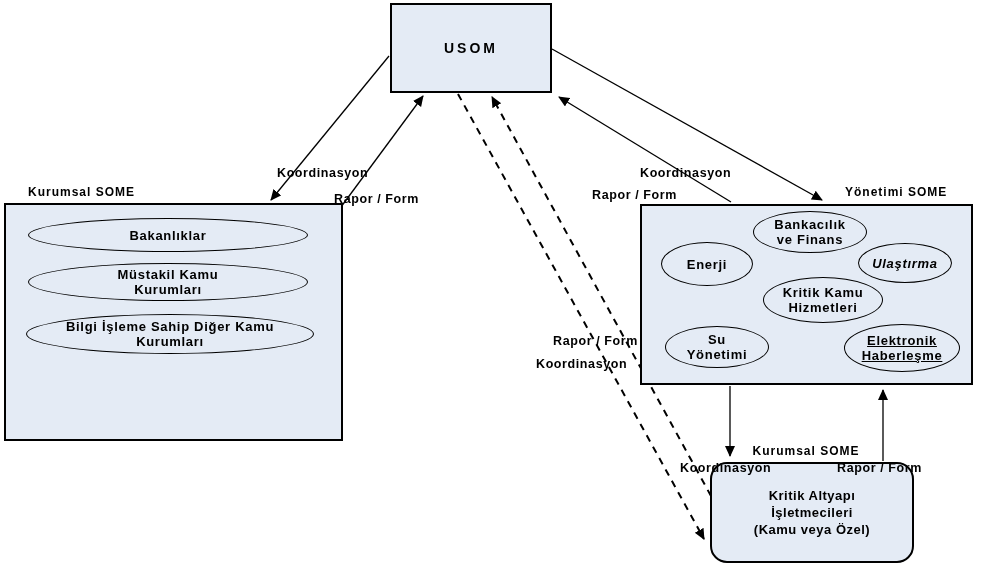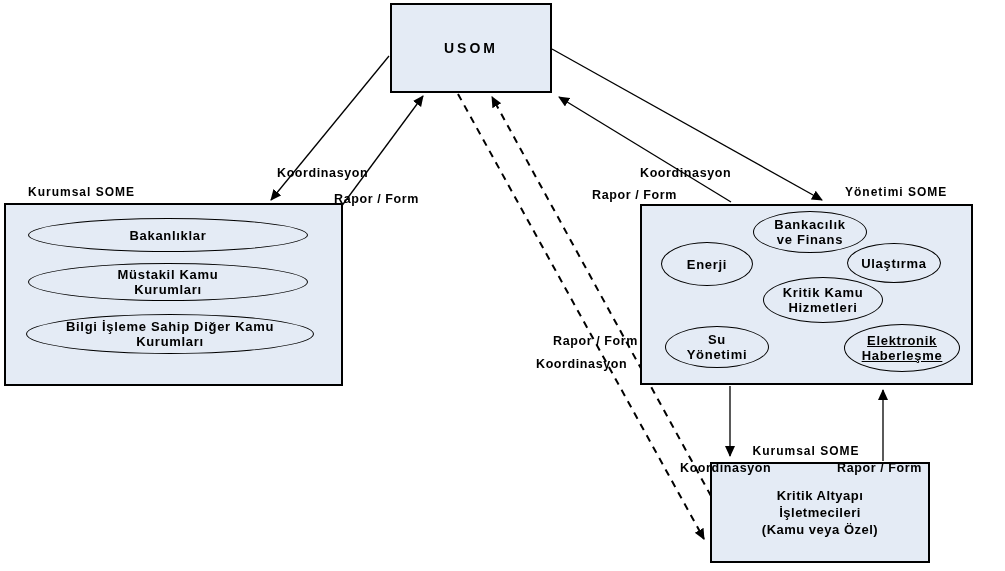--- a/index.html
+++ b/index.html
@@ -17,27 +17,27 @@
     position:absolute;
     background:#e4ebf5;
     border:2px solid #000;
     box-sizing:border-box;
   }
   .usom {
     left:390px; top:3px; width:162px; height:90px;
     display:flex; align-items:center; justify-content:center;
     font-weight:bold; font-size:14px; letter-spacing:3px;
   }
-  .box-left  { left:4px;   top:203px; width:339px; height:183px; }
+  .box-left  { left:4px;   top:203px; width:339px; height:238px; }
   .box-right { left:640px; top:204px; width:333px; height:181px; }
   .box-bottom {
-    left:710px; top:462px; width:220px; height:101px;
+    left:710px; top:462px; width:204px; height:101px;
     display:flex; align-items:center; justify-content:center;
     text-align:center; font-weight:bold; font-size:13px;
-    line-height:17px; letter-spacing:0.5px; white-space:pre-line;
+    line-height:17px; letter-spacing:0.5px; white-space:pre-line;border-radius:17px;
   }
 
   .group-label {
     position:absolute;
     font-weight:bold; font-size:12px; letter-spacing:1px;
     white-space:nowrap;
   }
   .label-left   { left:28px;  top:185px; }
   .label-right  { left:845px; top:185px; }
   .label-bottom { left:710px; top:444px; width:192px; text-align:center; }
@@ -53,21 +53,21 @@
     letter-spacing:0.7px; white-space:pre-line;
     box-sizing:border-box;
   }
   
   .e1 { left:22px; top:13px;  width:280px; height:34px; }
   .e2 { left:22px; top:58px;  width:280px; height:38px; }
   .e3 { left:20px; top:109px; width:288px; height:40px; }
   
   .s1 { left:111px; top:5px;   width:114px; height:42px; }
   .s2 { left:19px;  top:36px;  width:92px;  height:44px;text-align:right; }
-  .s3 { left:205px; top:37px;  width:94px;  height:40px; }
+  .s3 { left:216px; top:37px;  width:94px;  height:40px;font-style:italic; }
   .s4 { left:121px; top:71px;  width:120px; height:46px; }
   .s5 { left:23px;  top:120px; width:104px; height:42px; }
   .s6 { left:202px; top:118px; width:116px; height:48px;text-decoration:underline; }
 
   .edge-label {
     position:absolute;
     font-weight:bold; font-size:12.5px; letter-spacing:0.6px;
     white-space:nowrap; background:transparent;margin-top:48px;
   }
   .el-left-koord  { left:277px; top:118px; }

